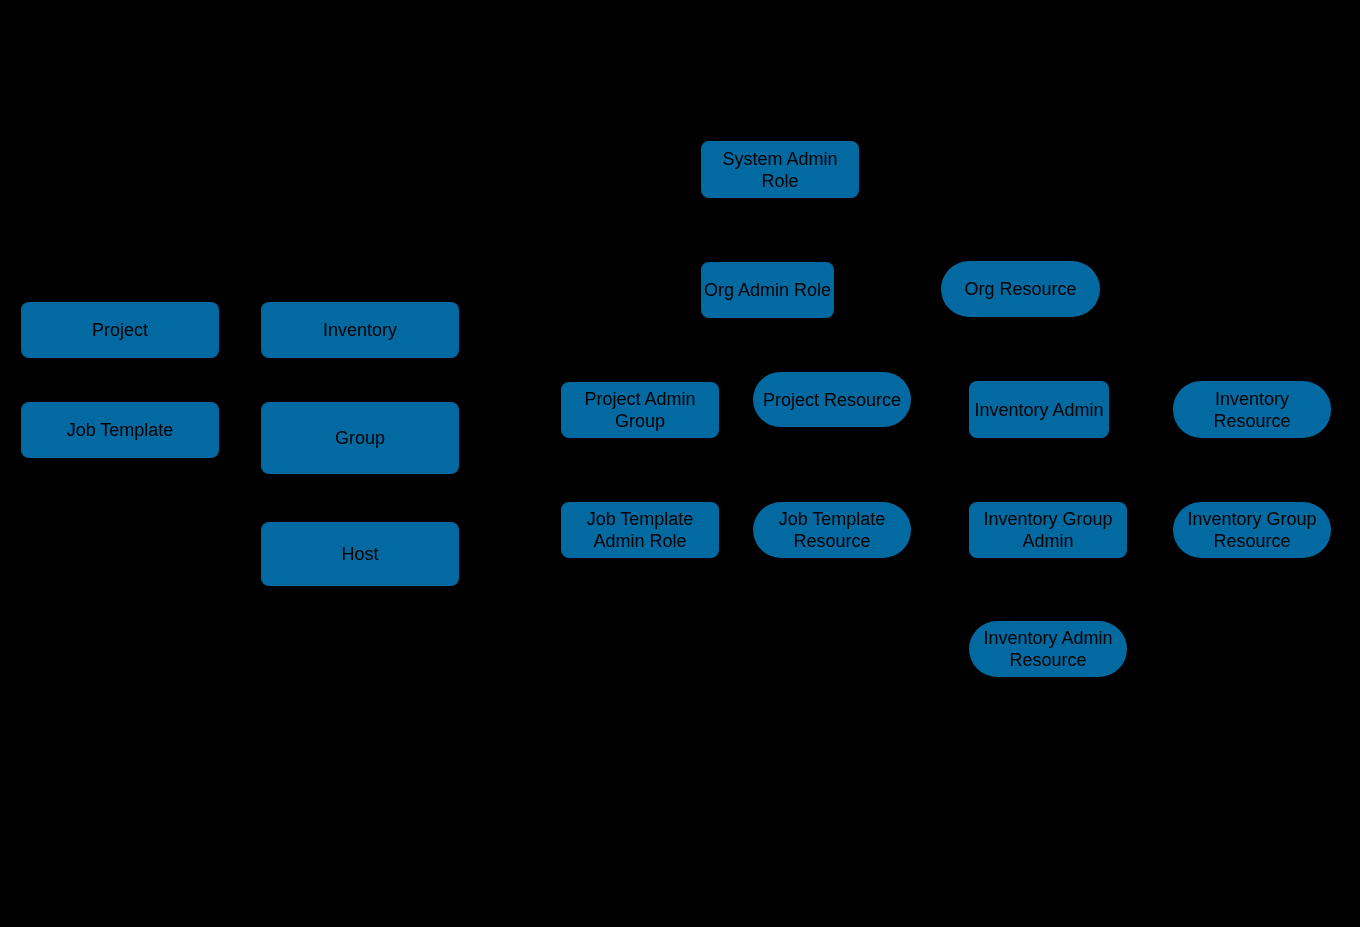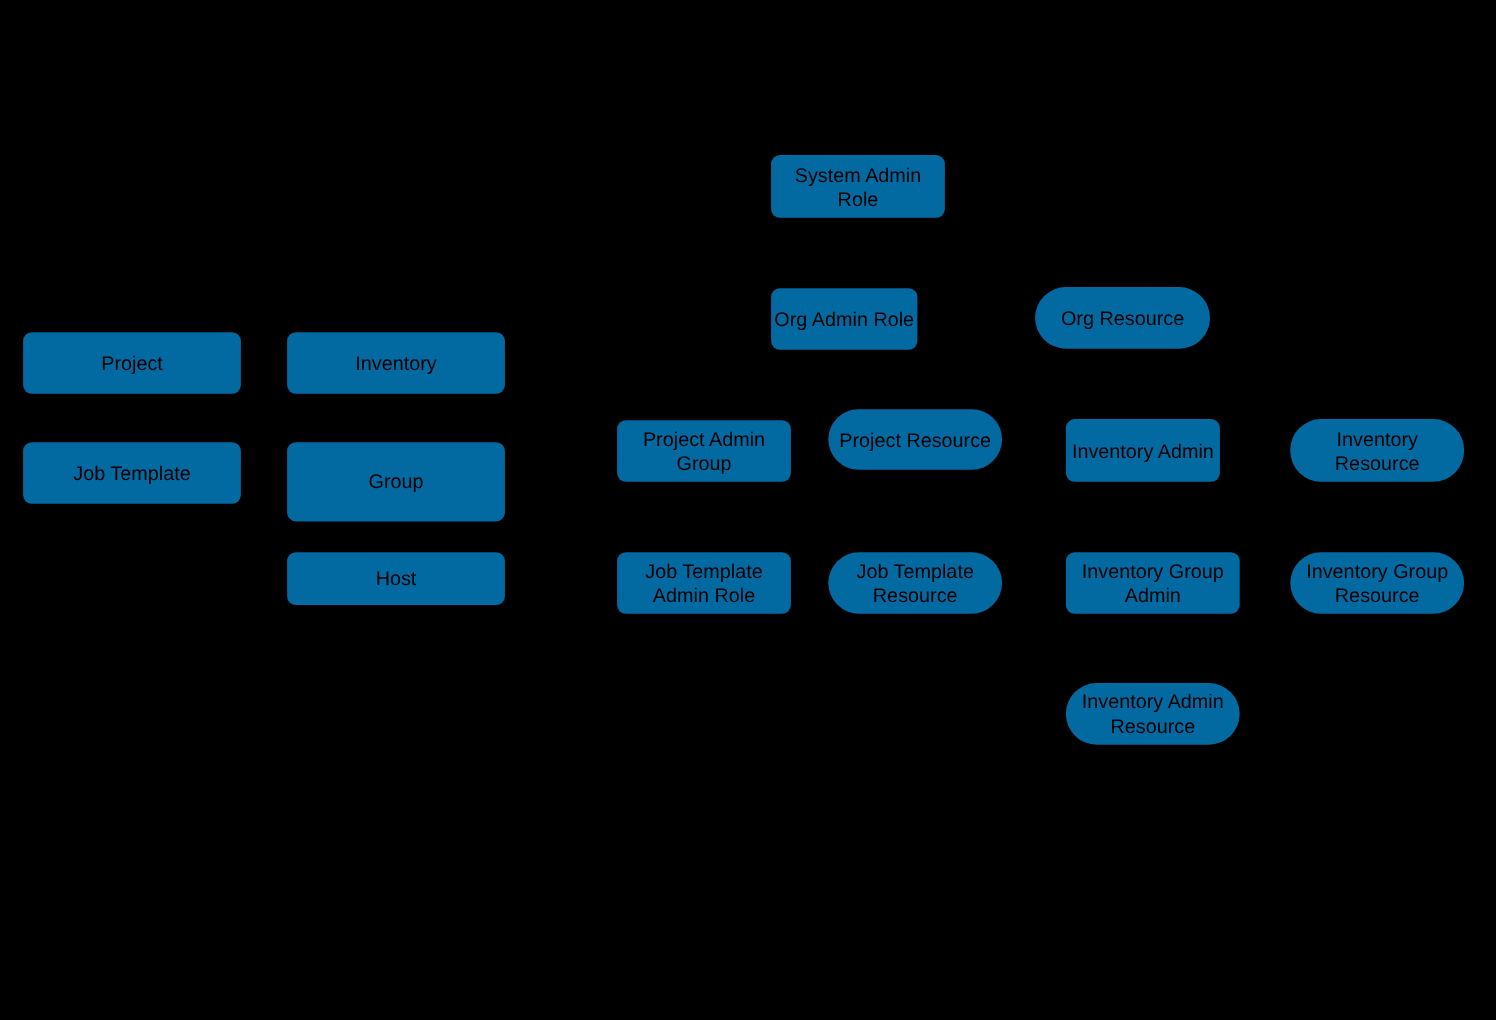--- a/index.html
+++ b/index.html
@@ -25,21 +25,21 @@
     white-space: pre-line;
     box-sizing: border-box;
   }
   .stadium { border-radius: 28px; }
 
   .n-organization            { left: 141px;  top: 202px; width: 198px; height: 56px; }
   .n-project                 { left: 21px;   top: 302px; width: 198px; height: 56px; }
   .n-inventory               { left: 261px;  top: 302px; width: 198px; height: 56px; }
   .n-job-template            { left: 21px;   top: 402px; width: 198px; height: 56px; }
   .n-group                   { left: 261px;  top: 402px; width: 198px; height: 72px; }
-  .n-host                    { left: 261px;  top: 502px; width: 198px; height: 48px; }
+  .n-host                    { left: 261px;  top: 522px; width: 198px; height: 64px; }
 
   .n-system-admin-role       { left: 701px;  top: 141px; width: 158px; height: 57px; }
   .n-org-admin-role          { left: 701px;  top: 262px; width: 133px; height: 56px; }
   .n-org-resource            { left: 941px;  top: 261px; width: 159px; height: 56px; }
 
   .n-project-admin-role      { left: 561px;  top: 382px; width: 158px; height: 56px; }
   .n-project-resource        { left: 753px;  top: 372px; width: 158px; height: 55px; }
   .n-inventory-admin         { left: 969px;  top: 381px; width: 140px; height: 57px; }
   .n-inventory-resource      { left: 1173px; top: 381px; width: 158px; height: 57px; }
 

